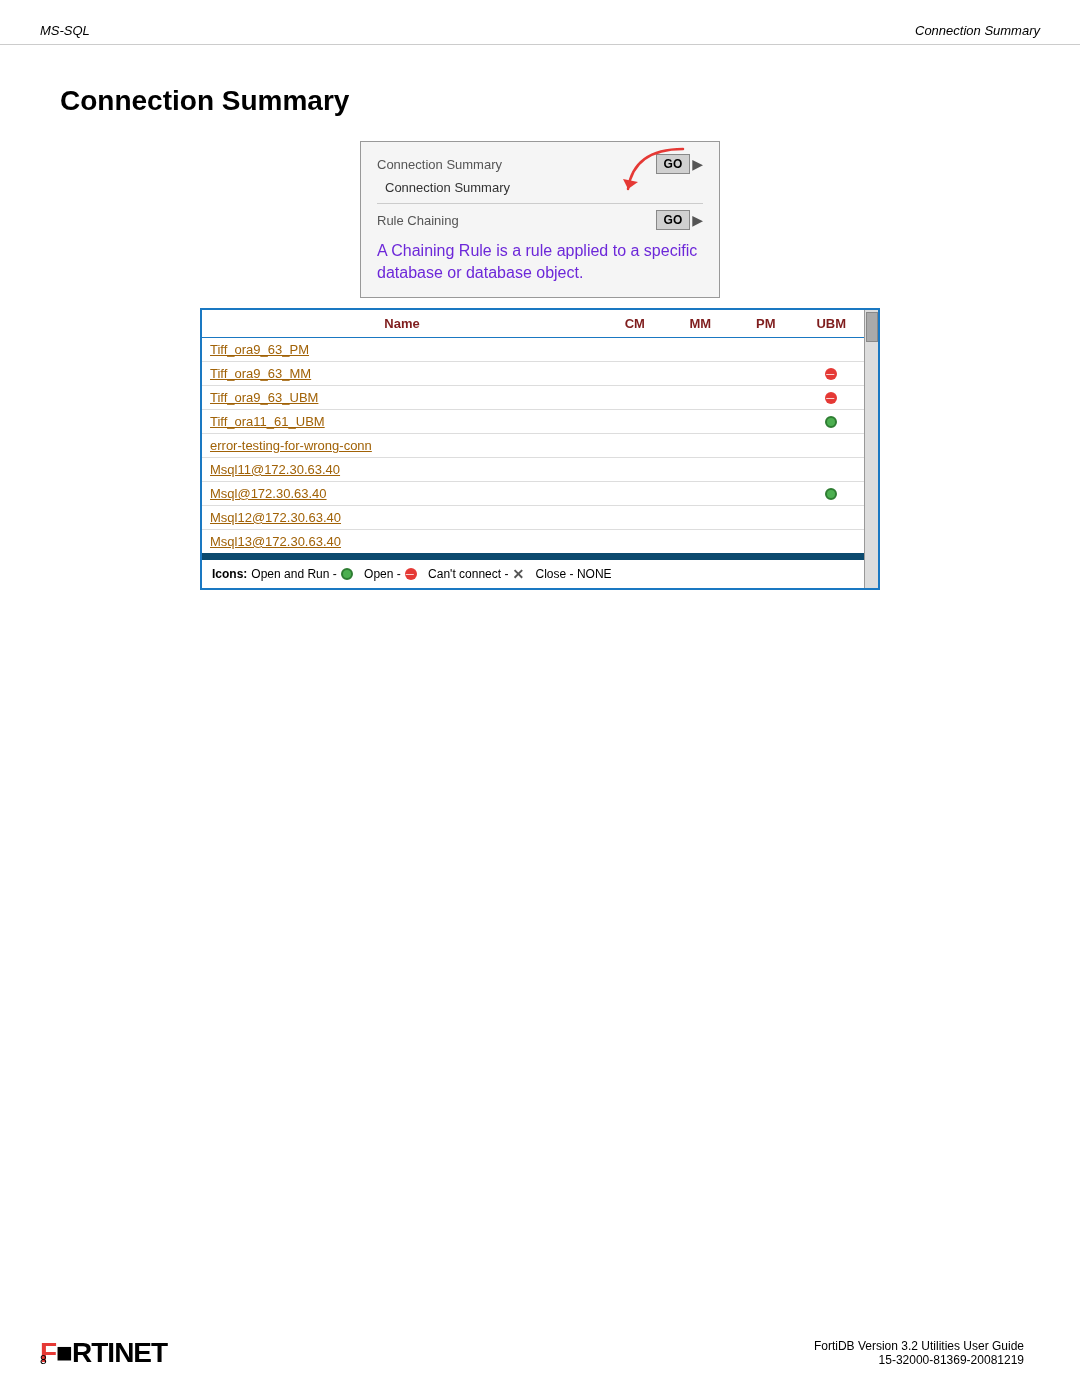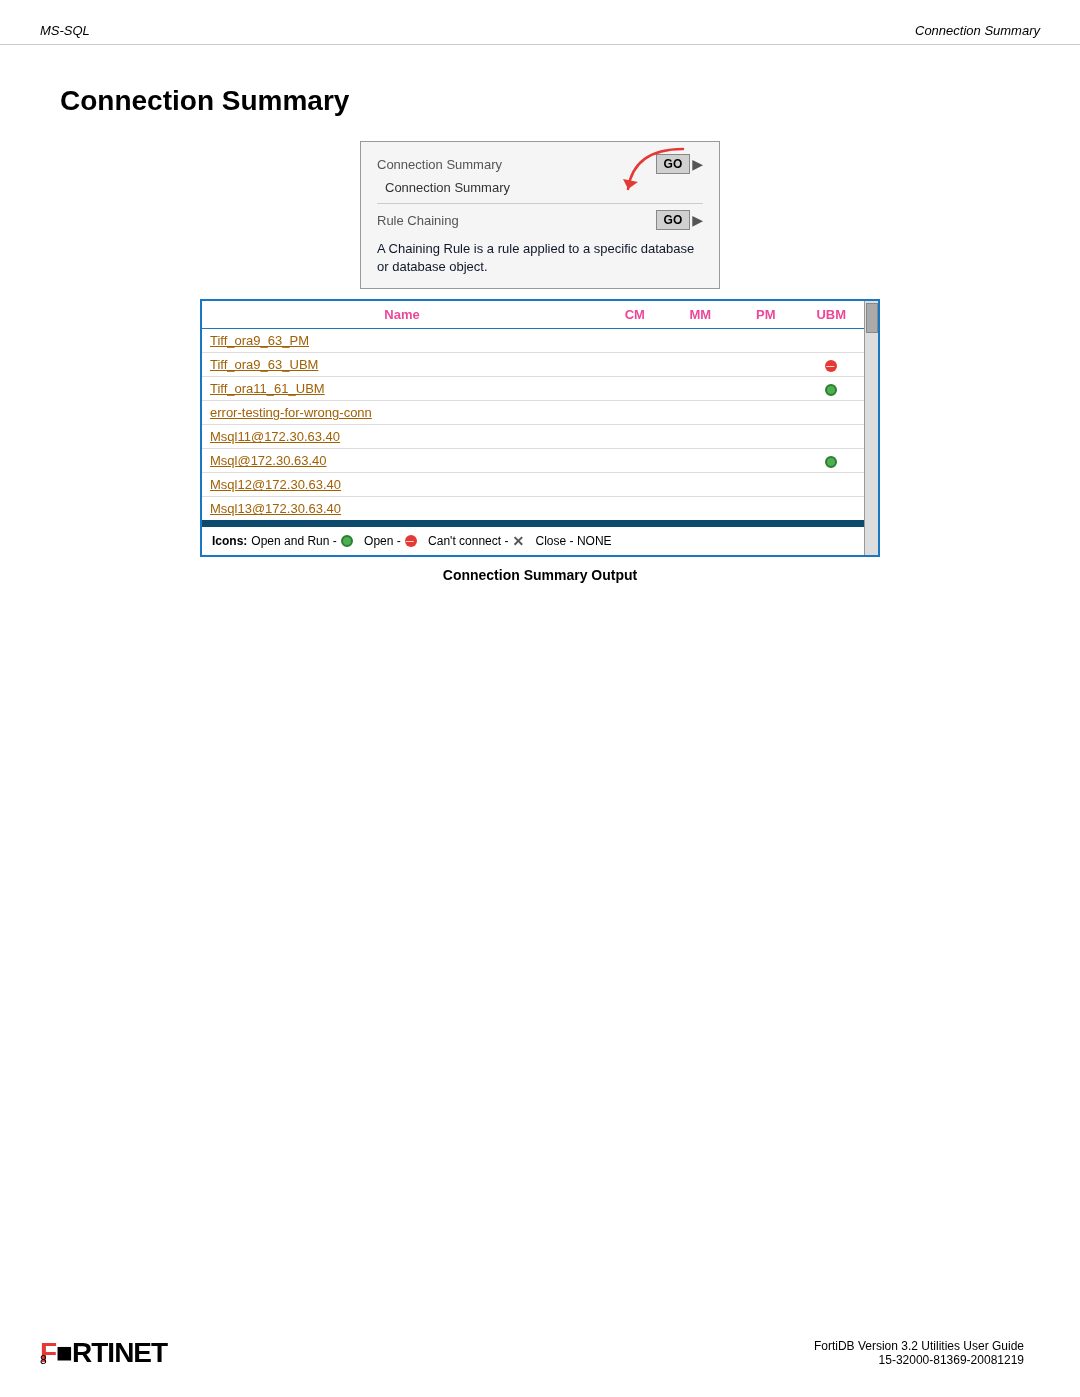--- a/index.html
+++ b/index.html
@@ -105,22 +105,22 @@
       height: 40px;
     }
 
     .screenshot-divider {
       border: none;
       border-top: 1px solid #ccc;
       margin: 6px 0;
     }
 
     .chaining-desc {
-      font-size: 13px;
-      color: #0f172a;
+      font-size: 16px;
+      color: #6d28d9;
       line-height: 1.4;
       padding-top: 4px;
     }
 
     
     .figure-caption {
       text-align: center;
       font-weight: bold;
       font-size: 14px;
       margin: 10px 0 16px 0;
@@ -142,21 +142,21 @@
 
     .conn-table thead tr {
       background: #fff;
     }
 
     .conn-table thead th {
       padding: 6px 8px;
       text-align: center;
       font-weight: bold;
       border-bottom: 1px solid #1a78c2;
-      color: #ec4899;
+      color: #7f1d1d;
     }
 
     .conn-table thead th.name-col {
       text-align: center;
       width: 55%;
     }
 
     .conn-table thead th.metric-col {
       width: 9%;
     }
@@ -372,20 +372,27 @@
               <th class="metric-col">UBM</th>
             </tr>
           </thead>
           <tbody id="table-body">
           <tr>
                 <td class="name-cell">Tiff_ora9_63_PM</td>
                 <td class="metric-cell"></td>
                 <td class="metric-cell"></td>
                 <td class="metric-cell"></td>
                 <td class="metric-cell"></td>
+              </tr>
+              <tr>
+                <td class="name-cell">Tiff_ora9_63_MM</td>
+                <td class="metric-cell"></td>
+                <td class="metric-cell"></td>
+                <td class="metric-cell"></td>
+                <td class="metric-cell"><span class="red-circle"></span></td>
               </tr>
               <tr>
                 <td class="name-cell">Tiff_ora9_63_UBM</td>
                 <td class="metric-cell"></td>
                 <td class="metric-cell"></td>
                 <td class="metric-cell"></td>
                 <td class="metric-cell"><span class="red-circle"></span></td>
               </tr>
               <tr>
                 <td class="name-cell">Tiff_ora11_61_UBM</td>
@@ -445,21 +452,20 @@
           &nbsp;
           <span>Close - NONE</span>
         </div>
       </div>
       <div class="scrollbar-area">
         <div class="scrollbar-thumb"></div>
       </div>
     </div>
   </div>
 
-  <div class="figure-caption">Connection Summary Output</div>
 
 </div>
 
 <div class="page-footer">
   <div class="footer-logo">
     <div class="logo-text"><span style="color:#e53935;font-weight:900;">F</span><span style="font-weight:900;">■RTINET</span></div>
   </div>
   <div class="footer-info">
     <div>FortiDB Version 3.2 Utilities  User Guide</div>
     <div>15-32000-81369-20081219</div>

